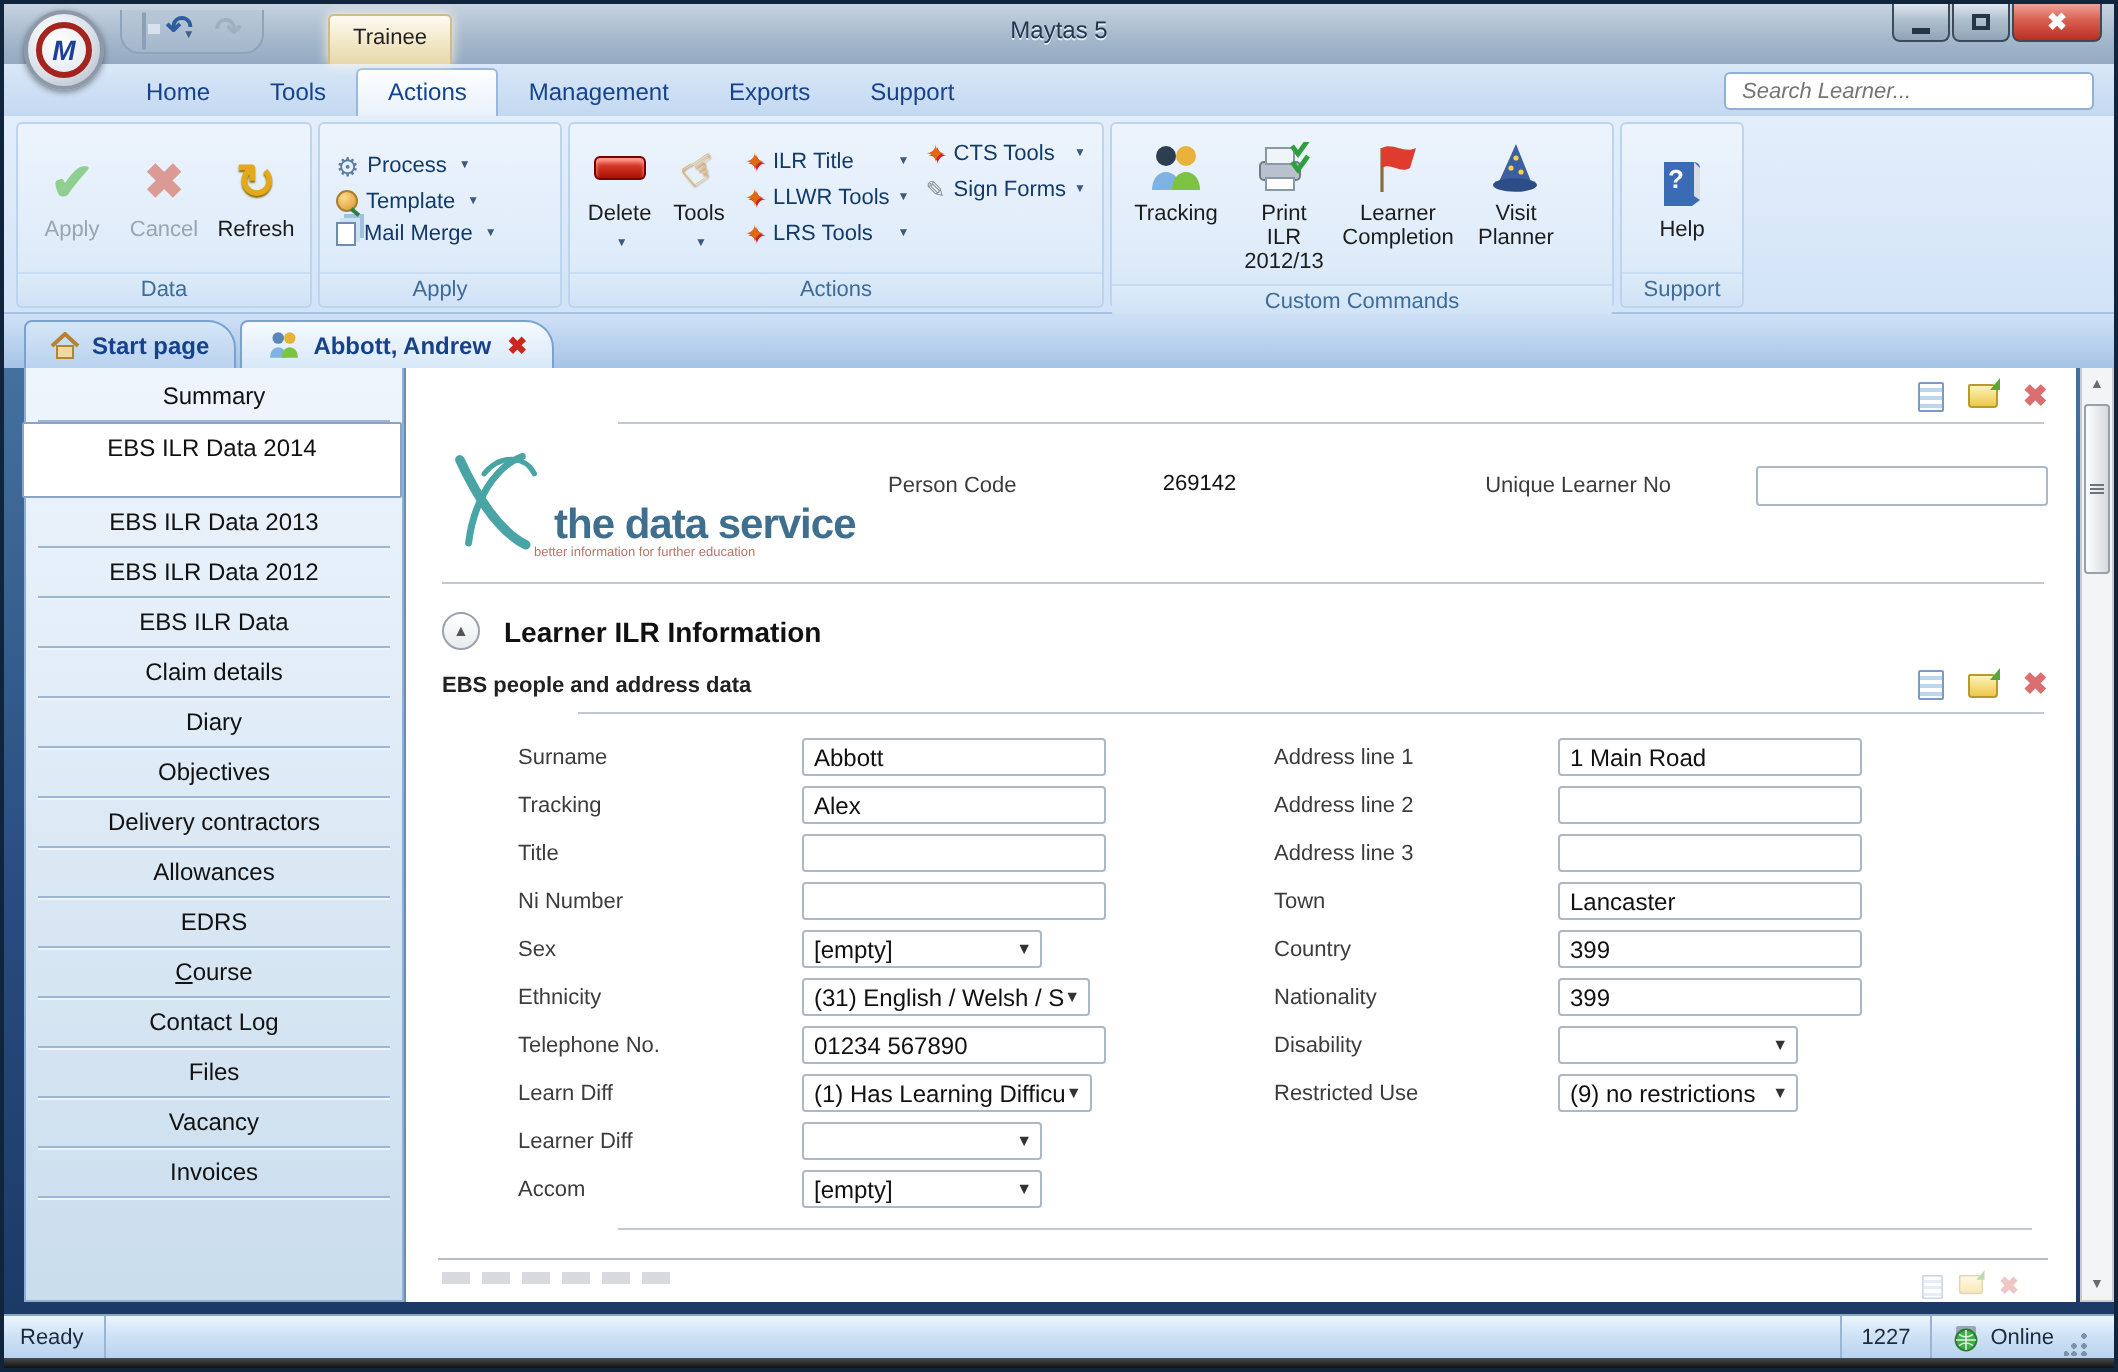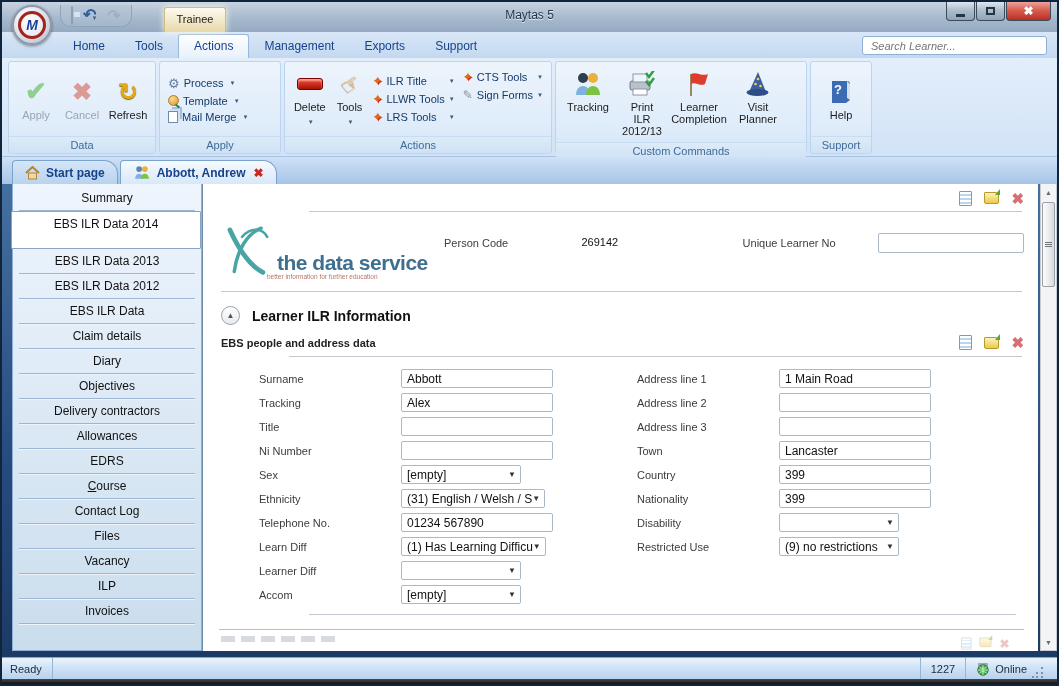--- a/index.html
+++ b/index.html
@@ -380,21 +380,20 @@
       <div class="side-item">Claim details</div>
       <div class="side-item">Diary</div>
       <div class="side-item">Objectives</div>
       <div class="side-item">Delivery contractors</div>
       <div class="side-item">Allowances</div>
       <div class="side-item">EDRS</div>
       <div class="side-item accel">Course</div>
       <div class="side-item">Contact Log</div>
       <div class="side-item">Files</div>
       <div class="side-item">Vacancy</div>
-      <div class="side-item">ILP</div>
       <div class="side-item">Invoices</div>
     </div>
 
     <div class="mainpanel">
       <div class="icons-row">
         <span class="mini-doc"></span>
         <span class="mini-folder"></span>
         <span class="mini-x">✖</span>
       </div>
       <div class="divider" style="margin-left:90px;"></div>

